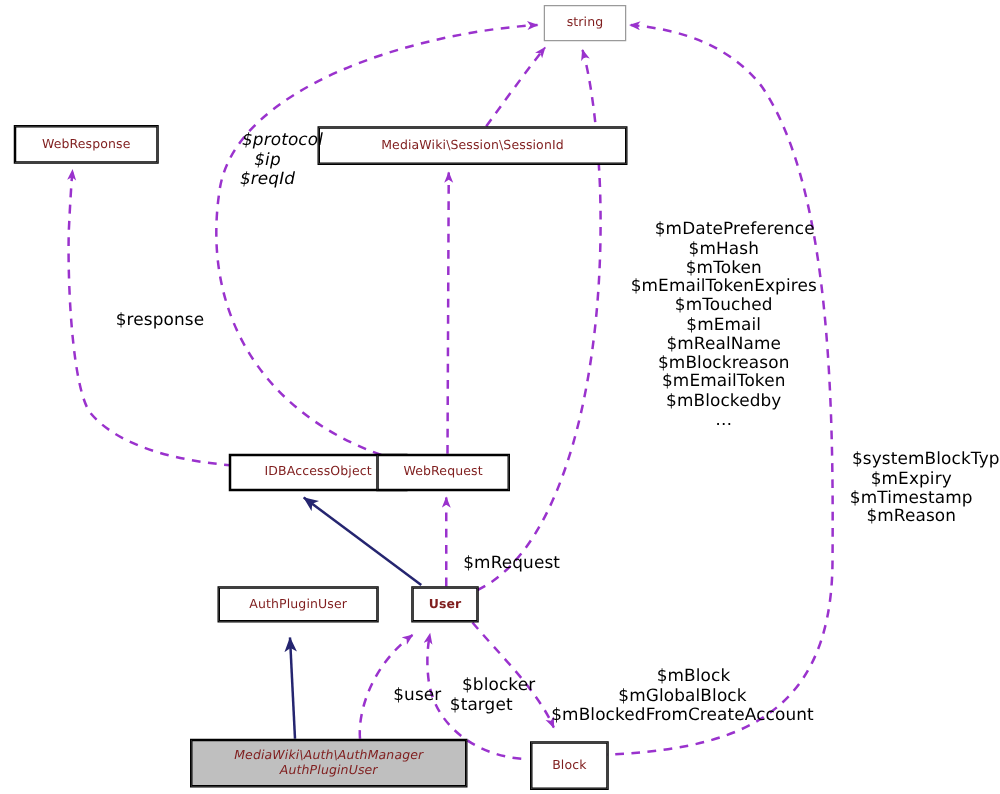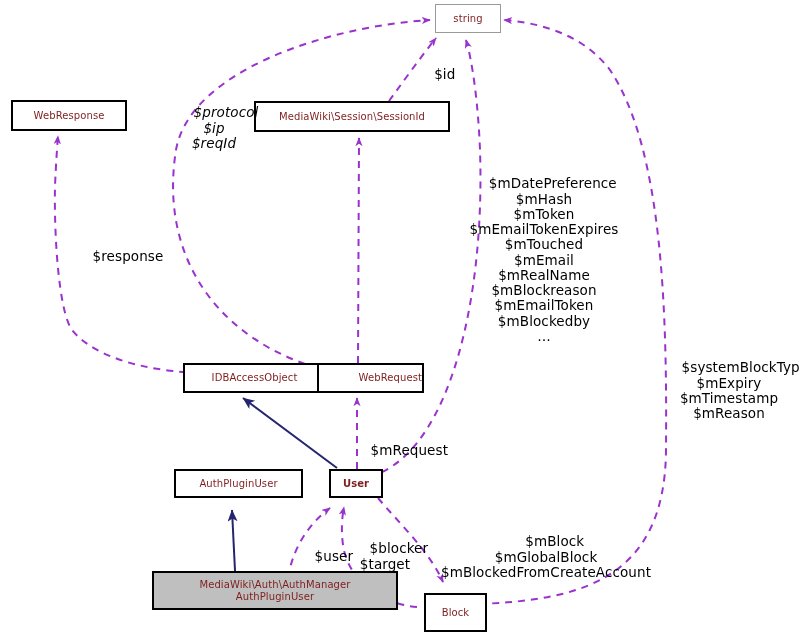--- a/index.html
+++ b/index.html
@@ -105,60 +105,57 @@
   </svg>
 
   <div class="node light" style="left:435px; top:4px; width:66px; height:29px;">
     <span>string</span>
   </div>
 
   <div class="node" style="left:12px; top:101px; width:114px; height:29px;">
     <span>WebResponse</span>
   </div>
 
-  <div class="node" style="left:255px; top:102px; width:194px; height:29px;">
+  <div class="node" style="left:255px; top:102px; width:246px; height:29px;">
     <span>MediaWiki\Session\SessionId</span>
   </div>
 
   <div class="node" style="left:140px; top:364px; width:141px; height:28px;margin-left:44px;">
     <span>IDBAccessObject</span>
   </div>
 
-  <div class="node" style="left:318px; top:364px; width:105px; height:28px;justify-content:flex-end;">
+  <div class="node" style="left:302px; top:364px; width:105px; height:28px;">
     <span>WebRequest</span>
   </div>
 
   <div class="node" style="left:175px; top:470px; width:127px; height:27px;">
     <span>AuthPluginUser</span>
   </div>
 
   <div class="node" style="left:330px; top:470px; width:52px; height:27px;font-weight:bold;">
     <span>User</span>
   </div>
 
   <div class="node" style="left:417px; top:594px; width:61px; height:37px;margin-left:8px;">
     <span>Block</span>
   </div>
 
-  <div class="node highlight" style="left:153px; top:572px; width:244px; height:37px;">
+  <div class="node highlight" style="left:153px; top:592px; width:220px; height:37px;font-style:italic;">
     <span>MediaWiki\Auth\AuthManager
 AuthPluginUser</span>
   </div>
 
-  <div class="edge-label" style="left:413px; top:52px; width:46px;">
-    <span>$id</span>
-  </div>
 
   <div class="edge-label" style="left:176px; top:90px; width:76px;font-style:italic;">
     <span>$protocol
 $ip
 $reqId</span>
   </div>
 
-  <div class="edge-label" style="left:468px; top:161px; width:152px;">
+  <div class="edge-label" style="left:503px; top:161px; width:152px;">
     <span>$mDatePreference
 $mHash
 $mToken
 $mEmailTokenExpires
 $mTouched
 $mEmail
 $mRealName
 $mBlockreason
 $mEmailToken
 $mBlockedby

